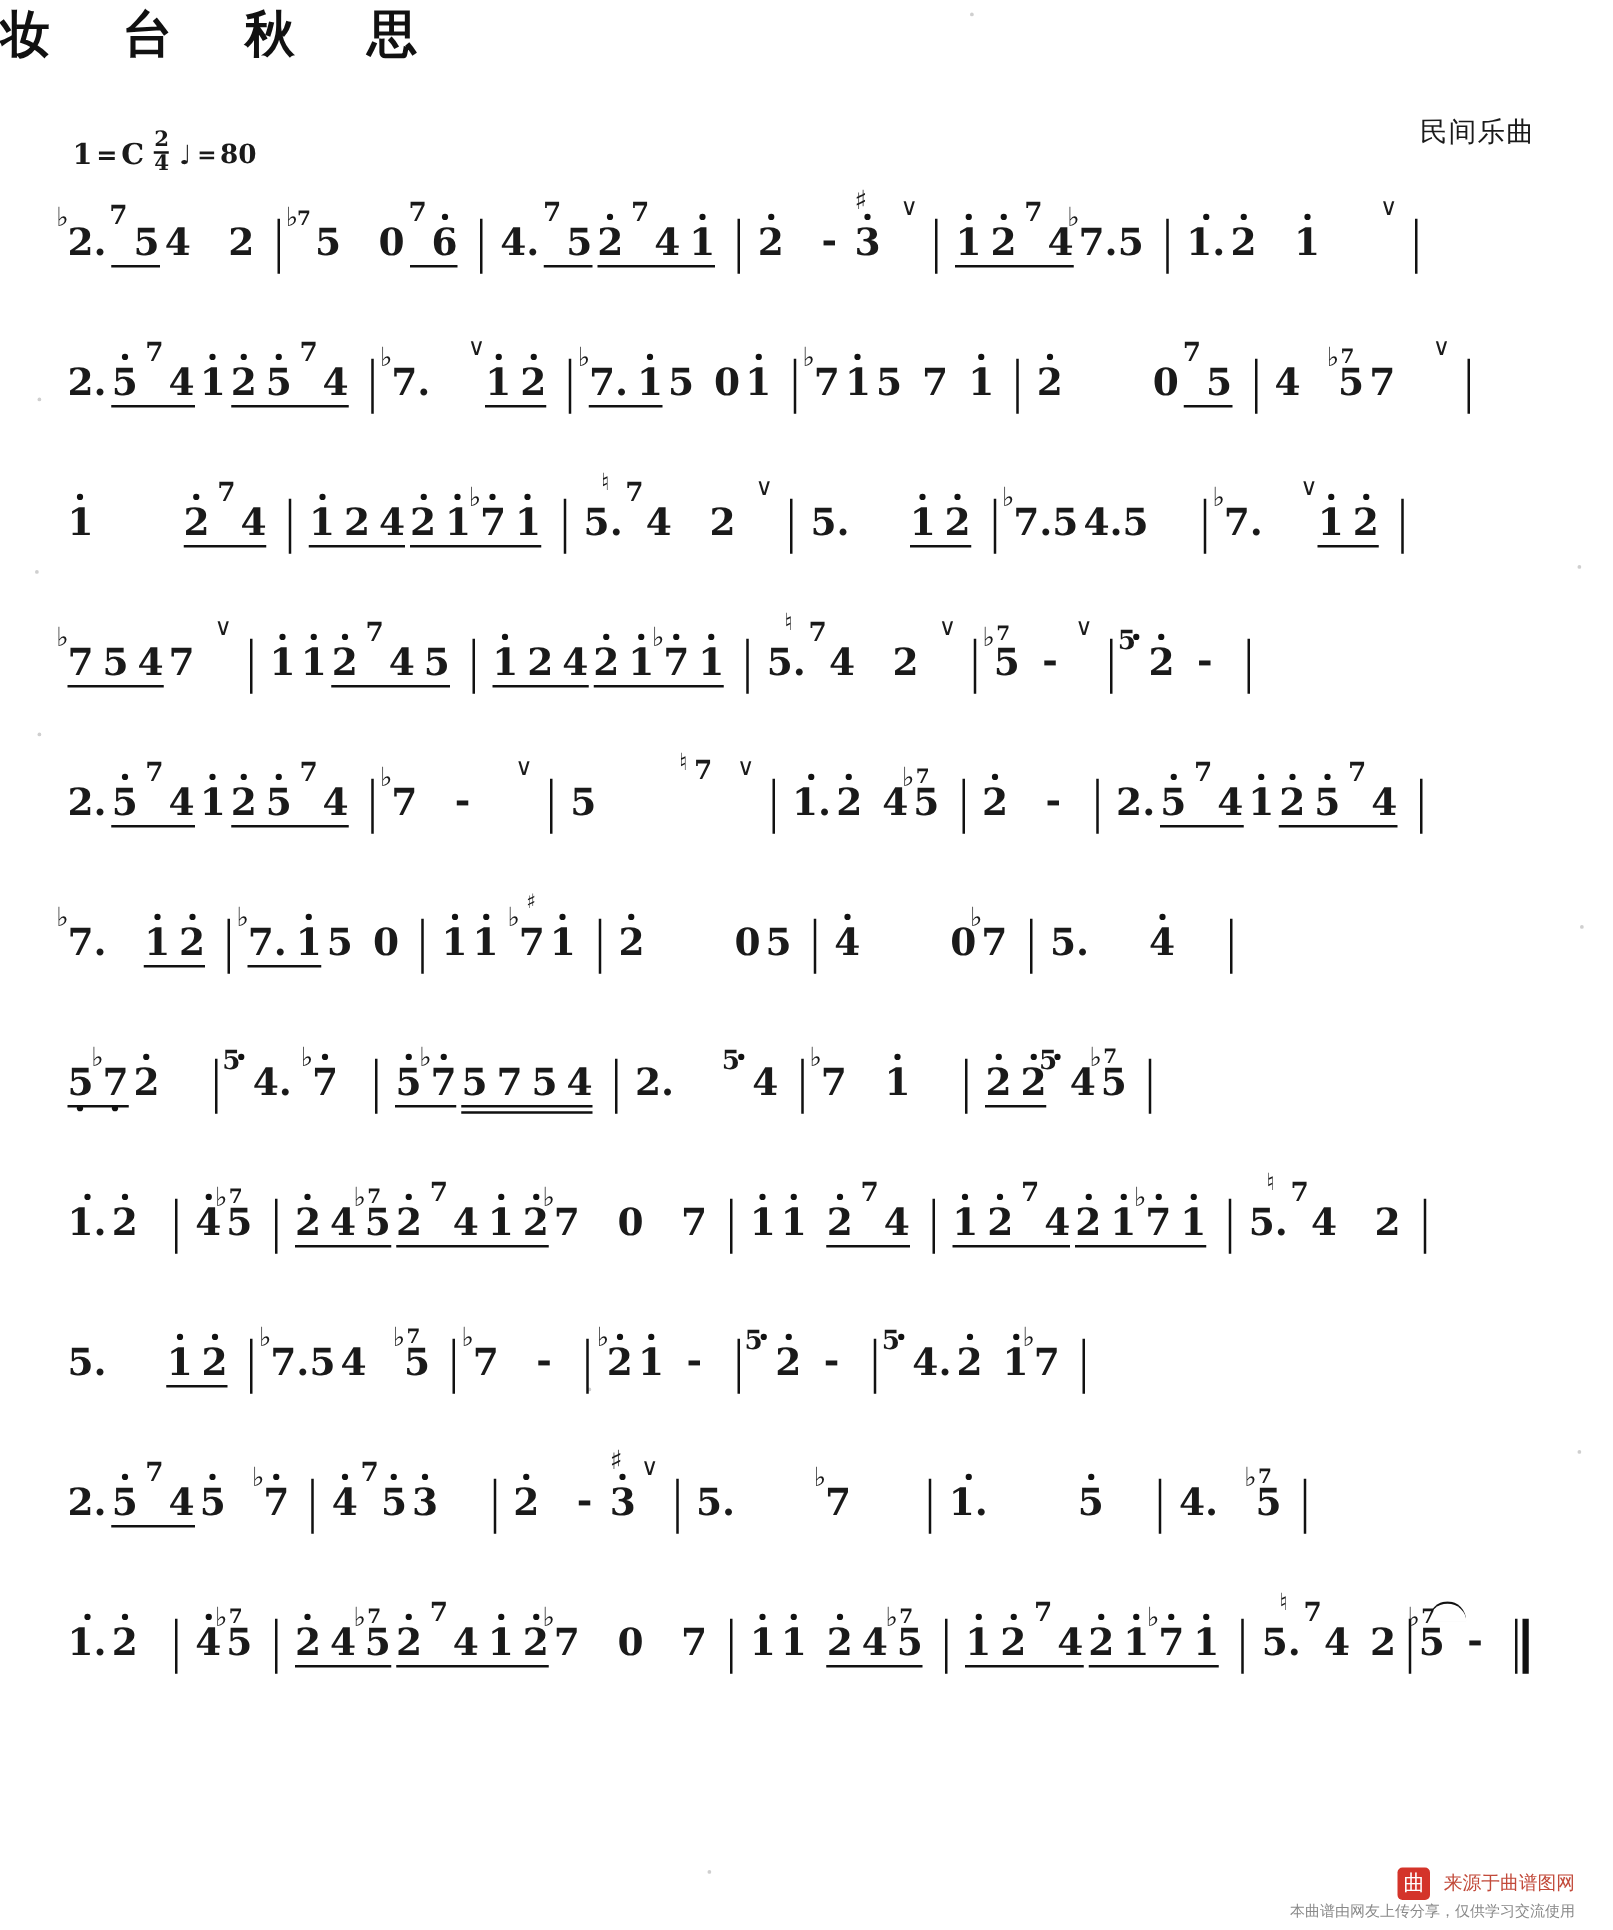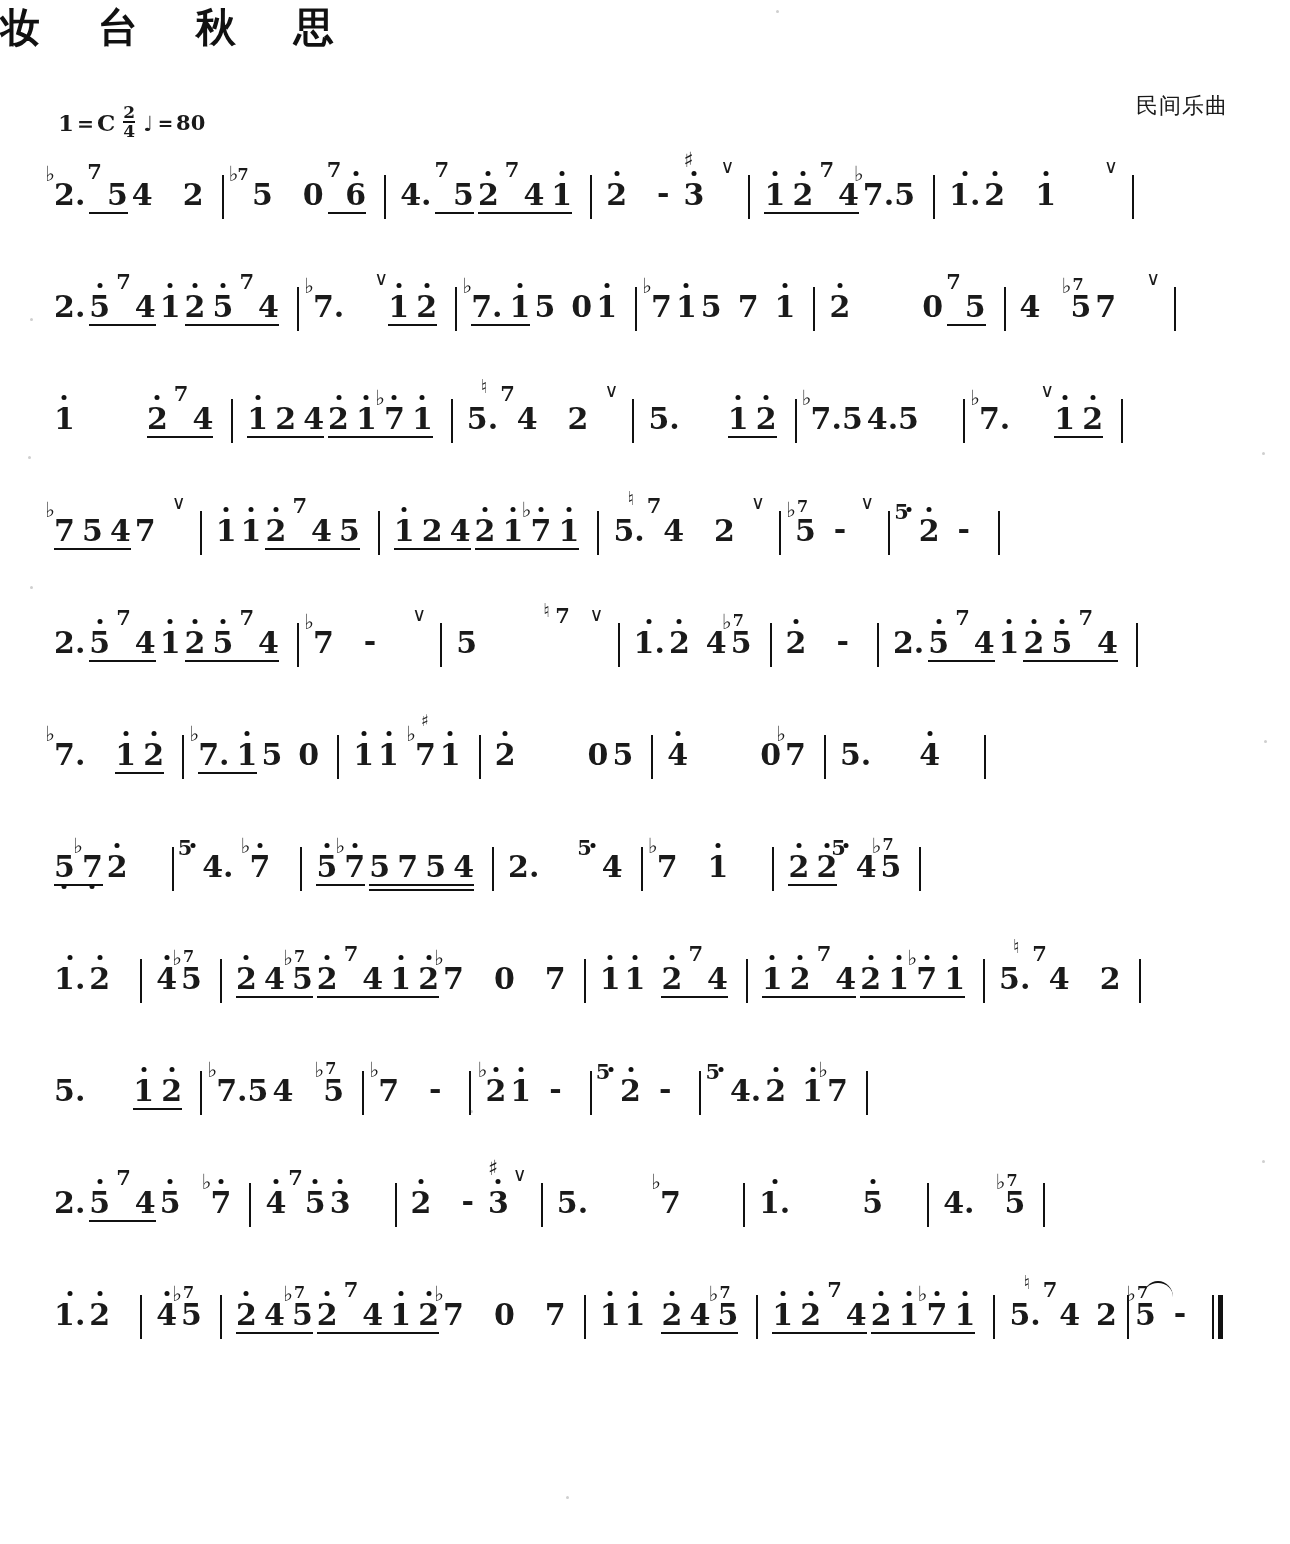--- a/index.html
+++ b/index.html
@@ -823,14 +823,21 @@
         <span class="tok">2</span>
         <span class="bar" style="margin:0 6px"></span>
         <span class="tok"><span class="acc">♭</span><span class="grace" style="top:-22px">7</span>5<span class="tie" style="left:8px;width:30px"></span></span>
         <span class="dash">-</span>
         <span class="endbar"></span>
       </div>
     </div>
 
   </div>
 
+  <div class="footer">
+    <div>
+      <span class="wm-badge">曲</span>
+      <span>来源于曲谱图网</span>
+    </div>
+    <div class="small">本曲谱由网友上传分享，仅供学习交流使用</div>
+  </div>
 
 </div>
 
 </body></html>

